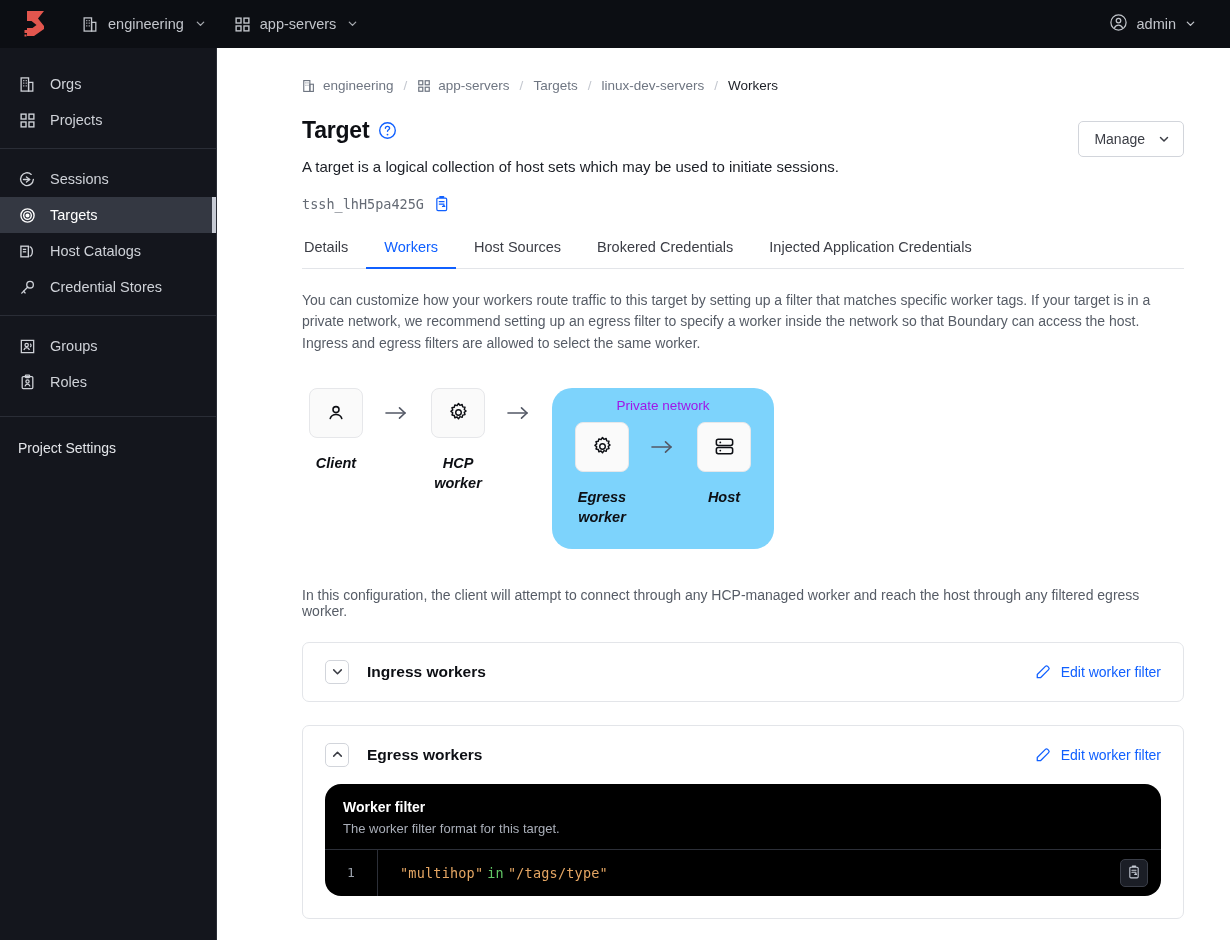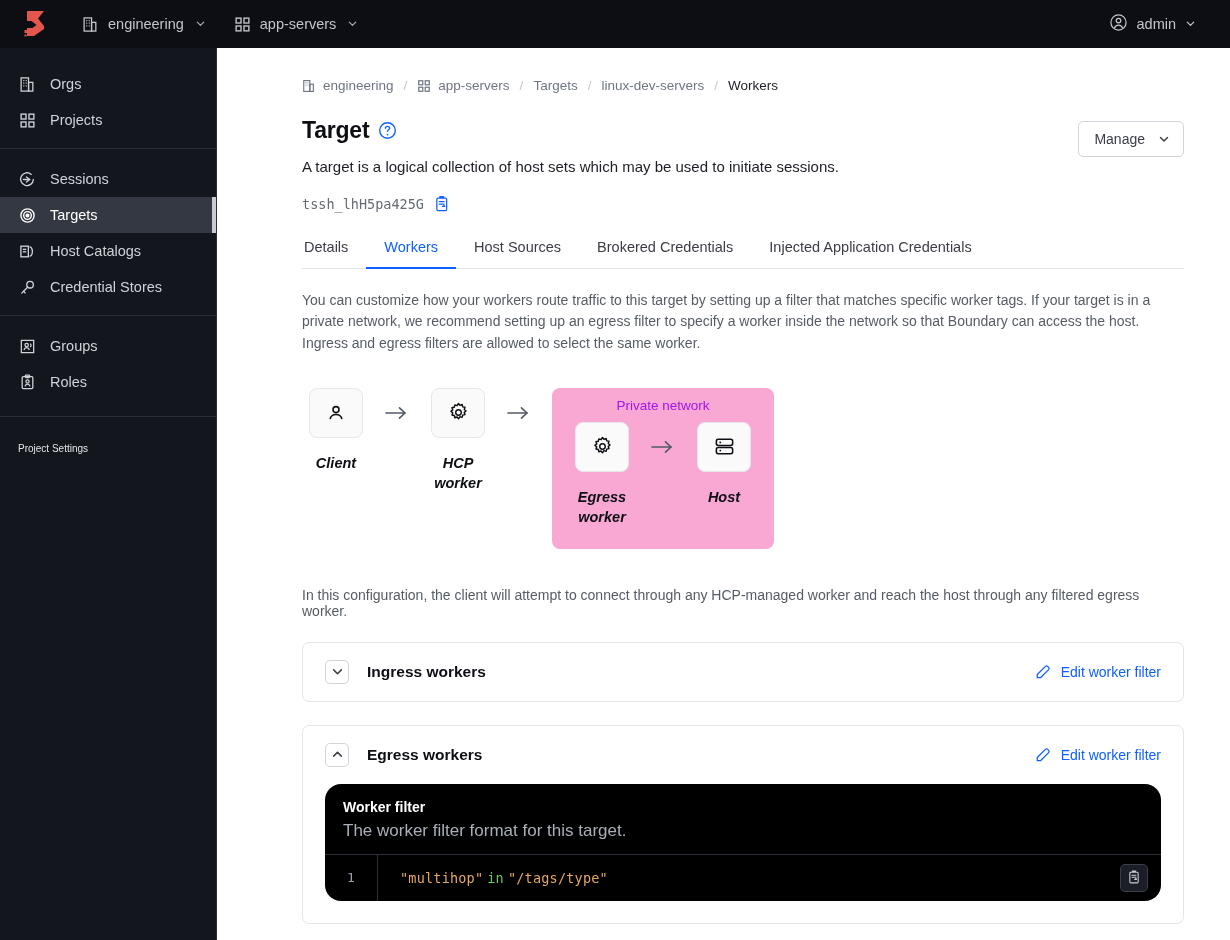--- a/index.html
+++ b/index.html
@@ -58,21 +58,21 @@
   .nav-item .ico { width: 18px; display: flex; align-items: center; justify-content: center; }
   .nav-item.active { background: #343842; color: #ffffff; }
   .nav-item.active::after {
     content: ""; position: absolute; right: 0; top: 0;
     width: 4px; height: 100%; background: #c7cbd4;
   }
   .nav-group.settings { border-top: 1px solid #2a2d36; padding-top: 16px; margin-top: 6px; }
   .nav-plain {
     display: flex; align-items: center;
     height: 30px; padding: 0 16px 0 18px;
-    color: #e3e5e9; font-size: 10px; cursor: pointer;
+    color: #e3e5e9; font-size: 14px; cursor: pointer;
   }
 
   
   .main {
     position: absolute; top: 48px; left: 251px;
     width: 979px; height: 892px;
     background: #ffffff;
     padding: 30px 46px 0 51px;
     overflow: hidden;
   }
@@ -145,21 +145,21 @@
   }
   .node-label {
     margin-top: 15px; font-size: 14.5px; font-weight: 700;
     color: #0d0f14; text-align: center; line-height: 1.38;
   }
   .arrow {
     width: 54px; display: flex; align-items: center; justify-content: center;
     height: 50px;
   }
   .privnet {
-    background: #f9a8d4; border-radius: 8px;
+    background: #7dd3fc; border-radius: 20px;
     padding: 10px 16px 22px 16px;
     display: flex; flex-direction: column; align-items: center;
     margin-left: 6px;
   }
   .privnet-label {
     font-size: 13.5px; color: #a016e8; margin-bottom: 9px;
   }
   .privnet-row { display: flex; align-items: flex-start; }
   .privnet .node-label { text-align: center; width: 100%; }
   .privnet .node.host .node-label { text-align: center; }
@@ -186,21 +186,21 @@
   .acc-action {
     display: flex; align-items: center; gap: 9px;
     color: #1060ff; font-size: 14px; cursor: pointer;
   }
   .acc-body { padding: 0 22px 22px 22px; }
 
   
   .codeblock { border-radius: 16px; overflow: hidden; background: #000000; }
   .cb-head { padding: 15px 18px 13px 18px; border-bottom: 1px solid #2c2f38; }
   .cb-title { font-size: 14px; font-weight: 700; color: #ffffff; }
-  .cb-sub { font-size: 17px; color: #a9aeb8; margin-top: 6px; }
+  .cb-sub { font-size: 13px; color: #a9aeb8; margin-top: 6px; }
   .cb-body { display: flex; align-items: stretch; position: relative; min-height: 46px; }
   .cb-gutter {
     width: 53px; flex-shrink: 0;
     border-right: 1px solid #2c2f38;
     display: flex; align-items: center; justify-content: center;
     font-family: "DejaVu Sans Mono", "Liberation Mono", monospace;
     font-size: 13px; color: #9aa0aa;
   }
   .cb-code {
     flex: 1; display: flex; align-items: center;

